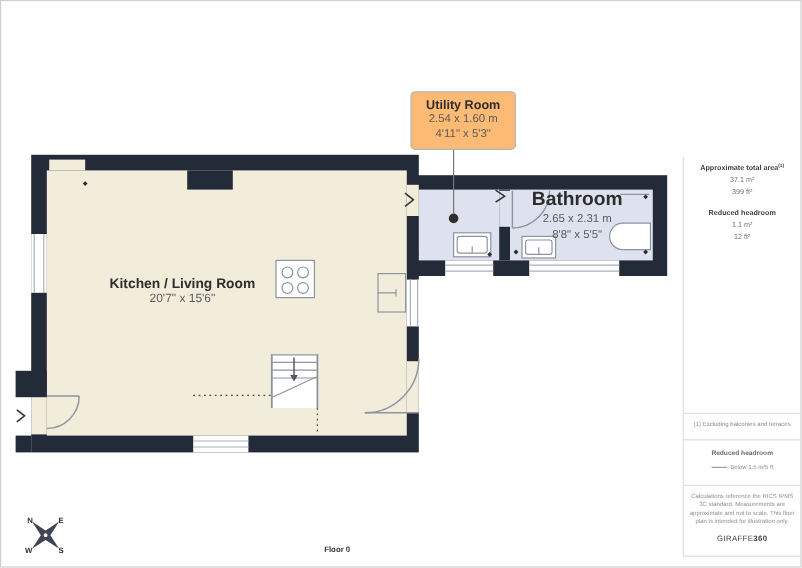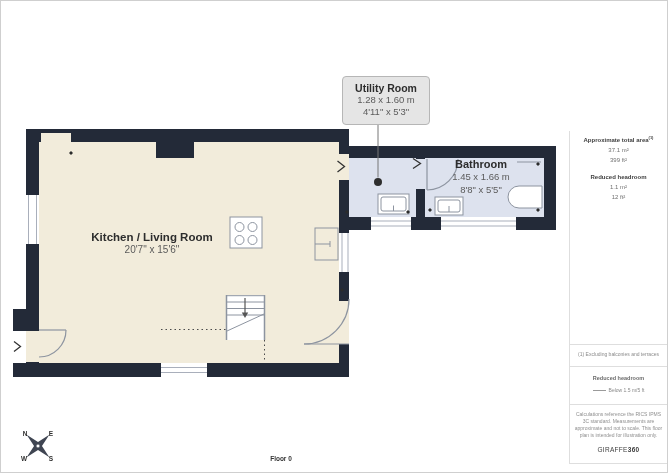--- a/index.html
+++ b/index.html
@@ -15,27 +15,27 @@
 
   
   .room-label { position:absolute; text-align:center; color:#2d2d2d; }
   .room-title { font-weight:bold; color:#2d2d2d; }
   .room-dim { color:#5b5b5b; }
   .kitchen-label { left:51px; top:230px; width:200px; }
   .kitchen-label .room-title { font-size:11.5px; }
   .kitchen-label .room-dim { font-size:10px; line-height:14px; }
   .kitchen-label .room-dim:first-of-type { margin-top:4px; }
   .bathroom-label { left:422px; top:157px; width:116px; }
-  .bathroom-label .room-title { font-size:11px; }
+  .bathroom-label .room-title { font-size:16px; }
   .bathroom-label .room-dim { font-size:9.5px; line-height:13px; }
   .bathroom-label .room-dim:first-of-type { margin-top:2px; }
 
   
   .callout { position:absolute; left:341px; top:75px; width:88px; padding:5px 2px 6px;
-             background:#e5e5e5; border:1px solid #b6b6b6; border-radius:4px; text-align:center; }
+             background:#fdba74; border:1px solid #b6b6b6; border-radius:4px; text-align:center; }
   .callout .room-title { font-size:10.5px; }
   .callout .room-dim { font-size:9.5px; line-height:12px; }
   .callout .room-dim:first-of-type { margin-top:2px; }
 
   
   .sb-vline { position:absolute; left:568px; top:130px; height:332px; border-left:1px solid #dedede; }
   .sb-hline { position:absolute; left:568px; width:99px; border-top:1px solid #dedede; }
   .sb-block { position:absolute; left:570px; width:95px; text-align:center; }
   .sb-bold { font-size:6px; font-weight:bold; color:#414141; }
   .sb-val { font-size:6px; color:#707070; margin-top:4px; }
@@ -171,27 +171,27 @@
         <path d="M341,287 l2,2 l-2,2 l-2,-2 Z"></path>
       </g>
     </svg>
 
     <div class="room-label kitchen-label">
       <div class="room-title">Kitchen / Living Room</div>
       <div class="room-dim">20'7" x 15'6"</div>
     </div>
     <div class="room-label bathroom-label">
       <div class="room-title">Bathroom</div>
-      <div class="room-dim">1.45 x 1.66 m</div>
+      <div class="room-dim">2.65 x 2.31 m</div>
       <div class="room-dim">8'8" x 5'5"</div>
     </div>
 
     <div class="callout">
       <div class="room-title">Utility Room</div>
-      <div class="room-dim">1.28 x 1.60 m</div>
+      <div class="room-dim">2.54 x 1.60 m</div>
       <div class="room-dim">4'11" x 5'3"</div>
     </div>
   </div>
 
   <div class="sb-vline"></div>
   <div class="sb-hline" style="top:343px;"></div>
   <div class="sb-hline" style="top:365px;"></div>
   <div class="sb-hline" style="top:403px;"></div>
   <div class="sb-hline" style="top:462px;"></div>
 

